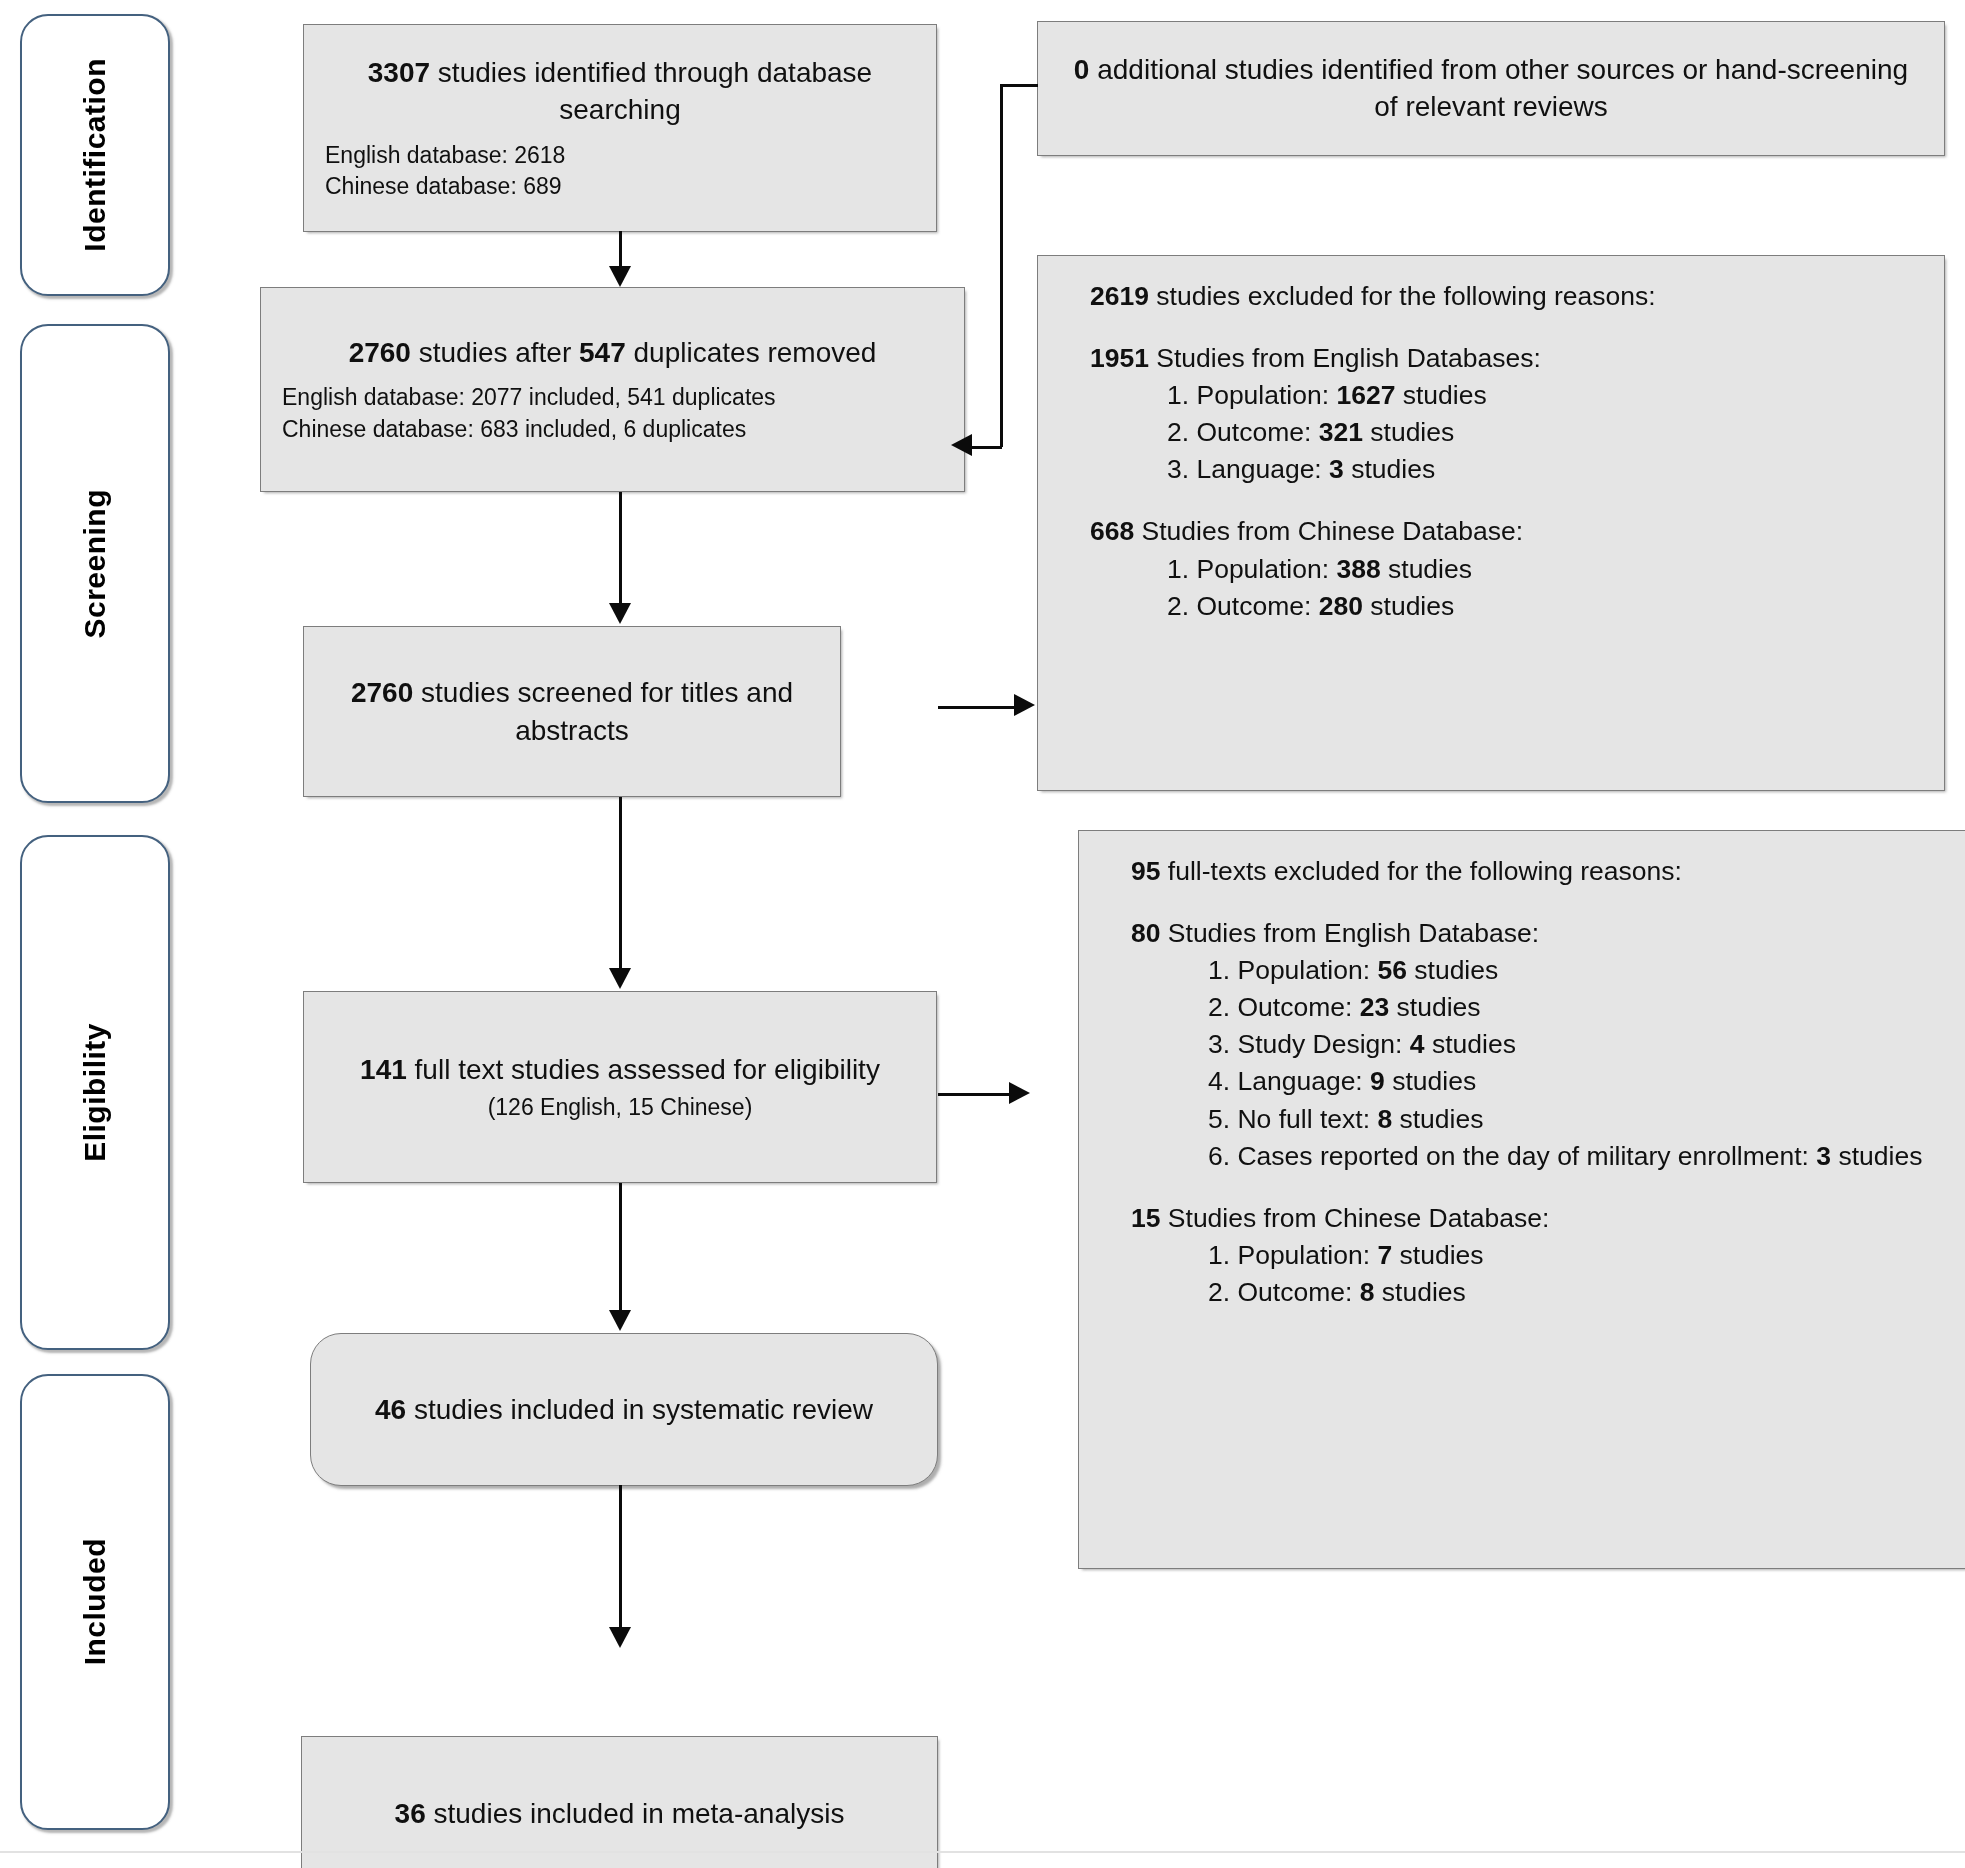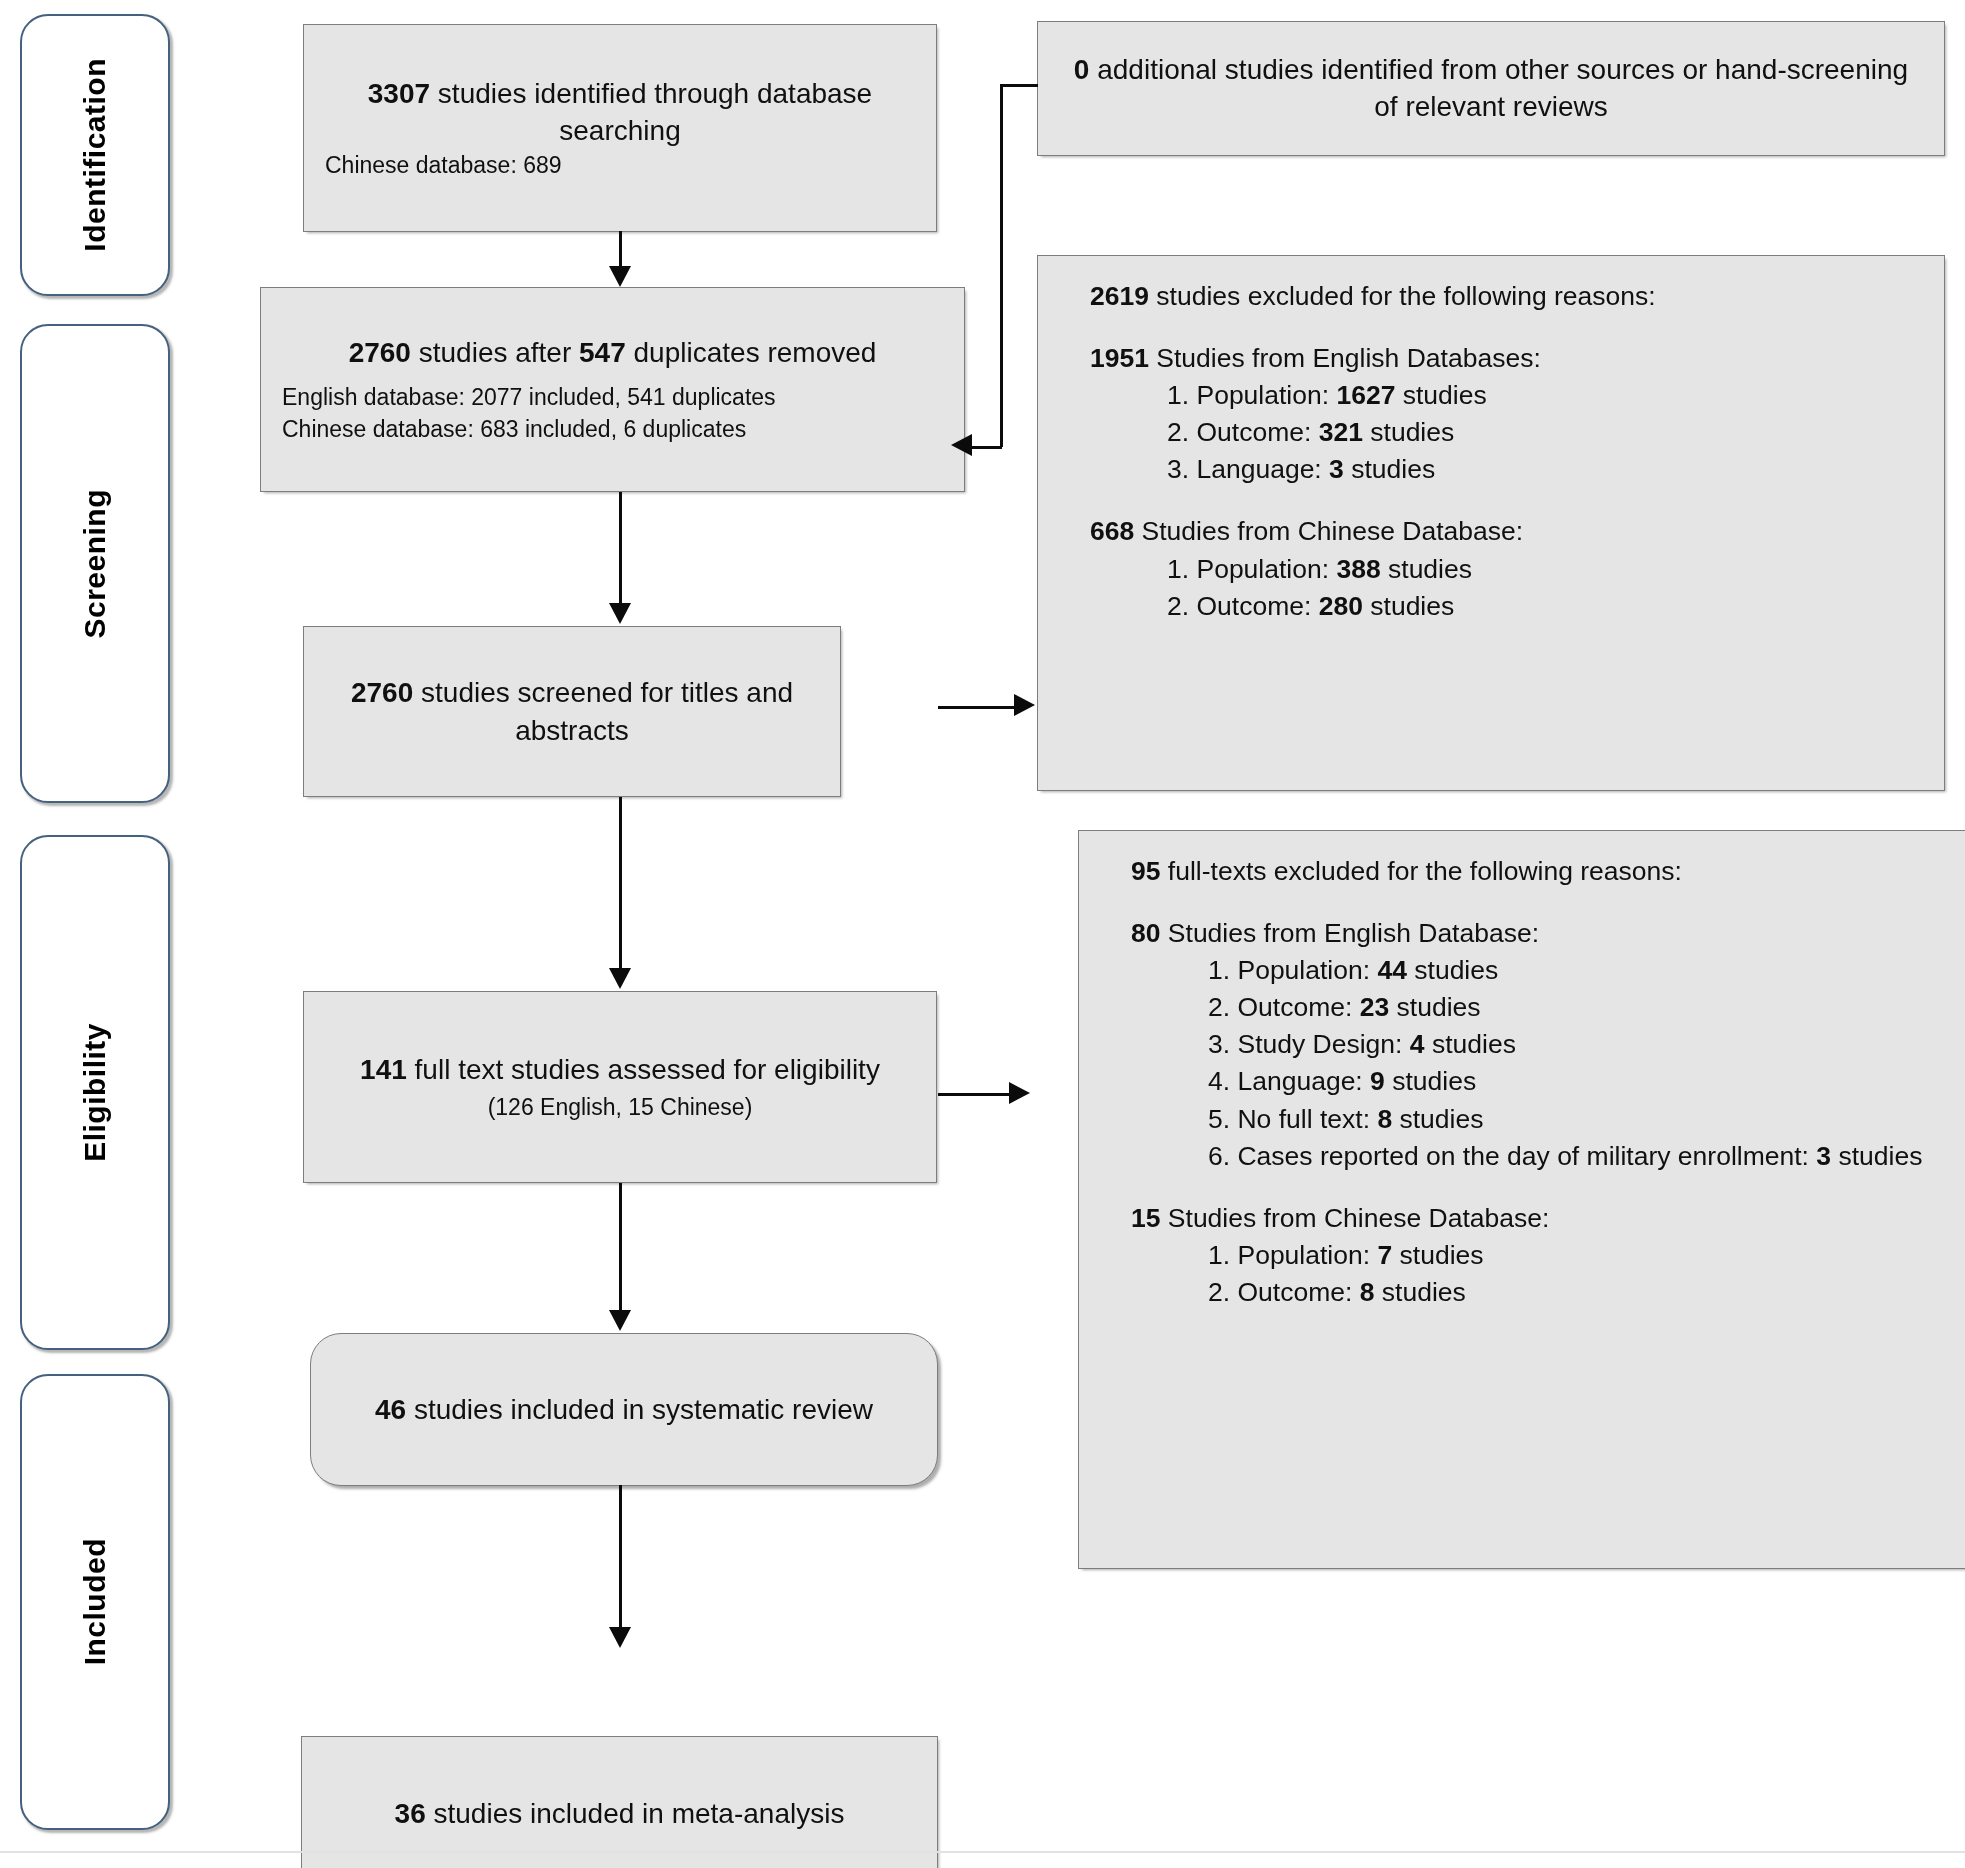--- a/index.html
+++ b/index.html
@@ -91,20 +91,21 @@
 
 <div class="stage" style="left:20px;top:1374px;width:146px;height:452px;">
   <span class="stage-label">Included</span>
 </div>
 
 <div class="box" style="left:303px;top:24px;width:634px;height:208px;">
   <div class="box-inner pad-lr">
     <div class="t-main center">
       <b>3307</b><span> studies identified through database searching</span>
     </div>
+    <div class="t-sub left" style="margin-top:12px;">English database: 2618</div>
     <div class="t-sub left">Chinese database: 689</div>
   </div>
 </div>
 
 <div class="box" style="left:1037px;top:20.5px;width:908px;height:135px;">
   <div class="box-inner pad-lr">
     <div class="t-main center">
       <b>0</b><span> additional studies identified from other sources or hand-screening of relevant reviews</span>
     </div>
   </div>
@@ -193,21 +194,21 @@
     <div class="t-list left">
       <b>95</b><span> full-texts excluded for the following reasons:</span>
     </div>
 
     <div class="spacer"></div>
 
     <div class="t-list left">
       <b>80</b><span> Studies from English Database:</span>
     </div>
     <div class="t-list left indent">
-      <span>1. Population: </span><b>44</b><span> studies</span>
+      <span>1. Population: </span><b>56</b><span> studies</span>
     </div>
     <div class="t-list left indent">
       <span>2. Outcome: </span><b>23</b><span> studies</span>
     </div>
     <div class="t-list left indent">
       <span>3. Study Design: </span><b>4</b><span> studies</span>
     </div>
     <div class="t-list left indent">
       <span>4. Language: </span><b>9</b><span> studies</span>
     </div>

